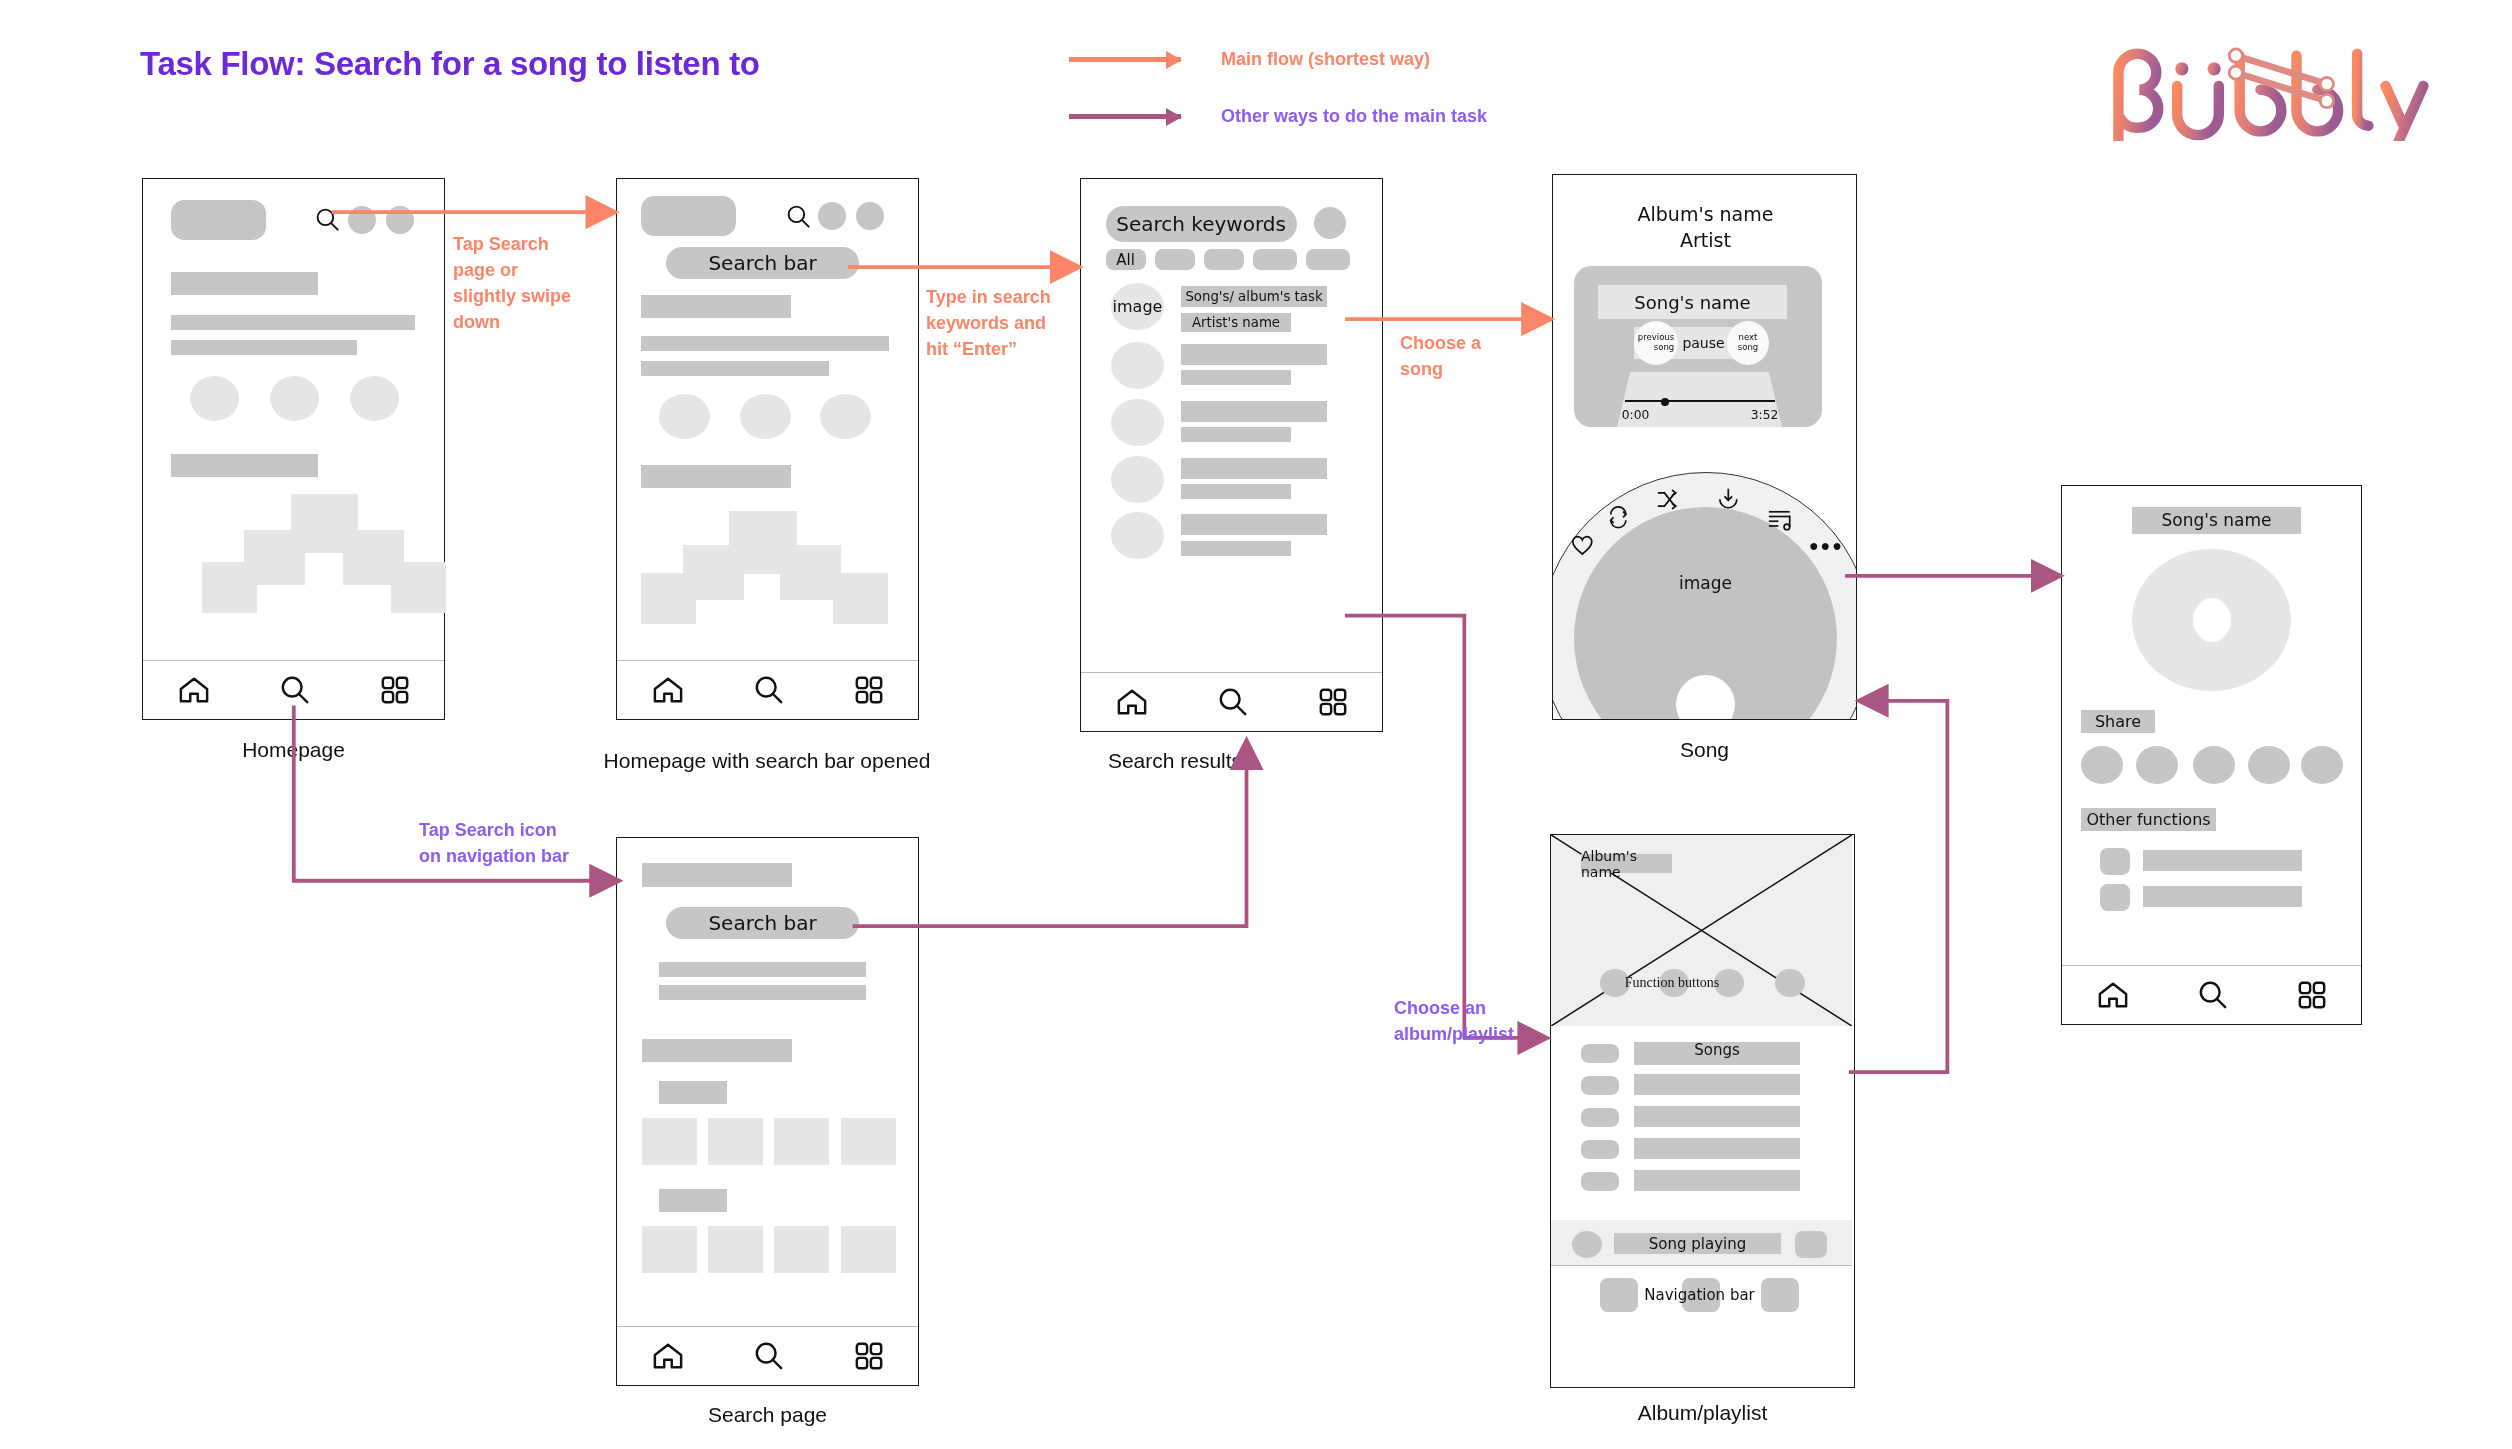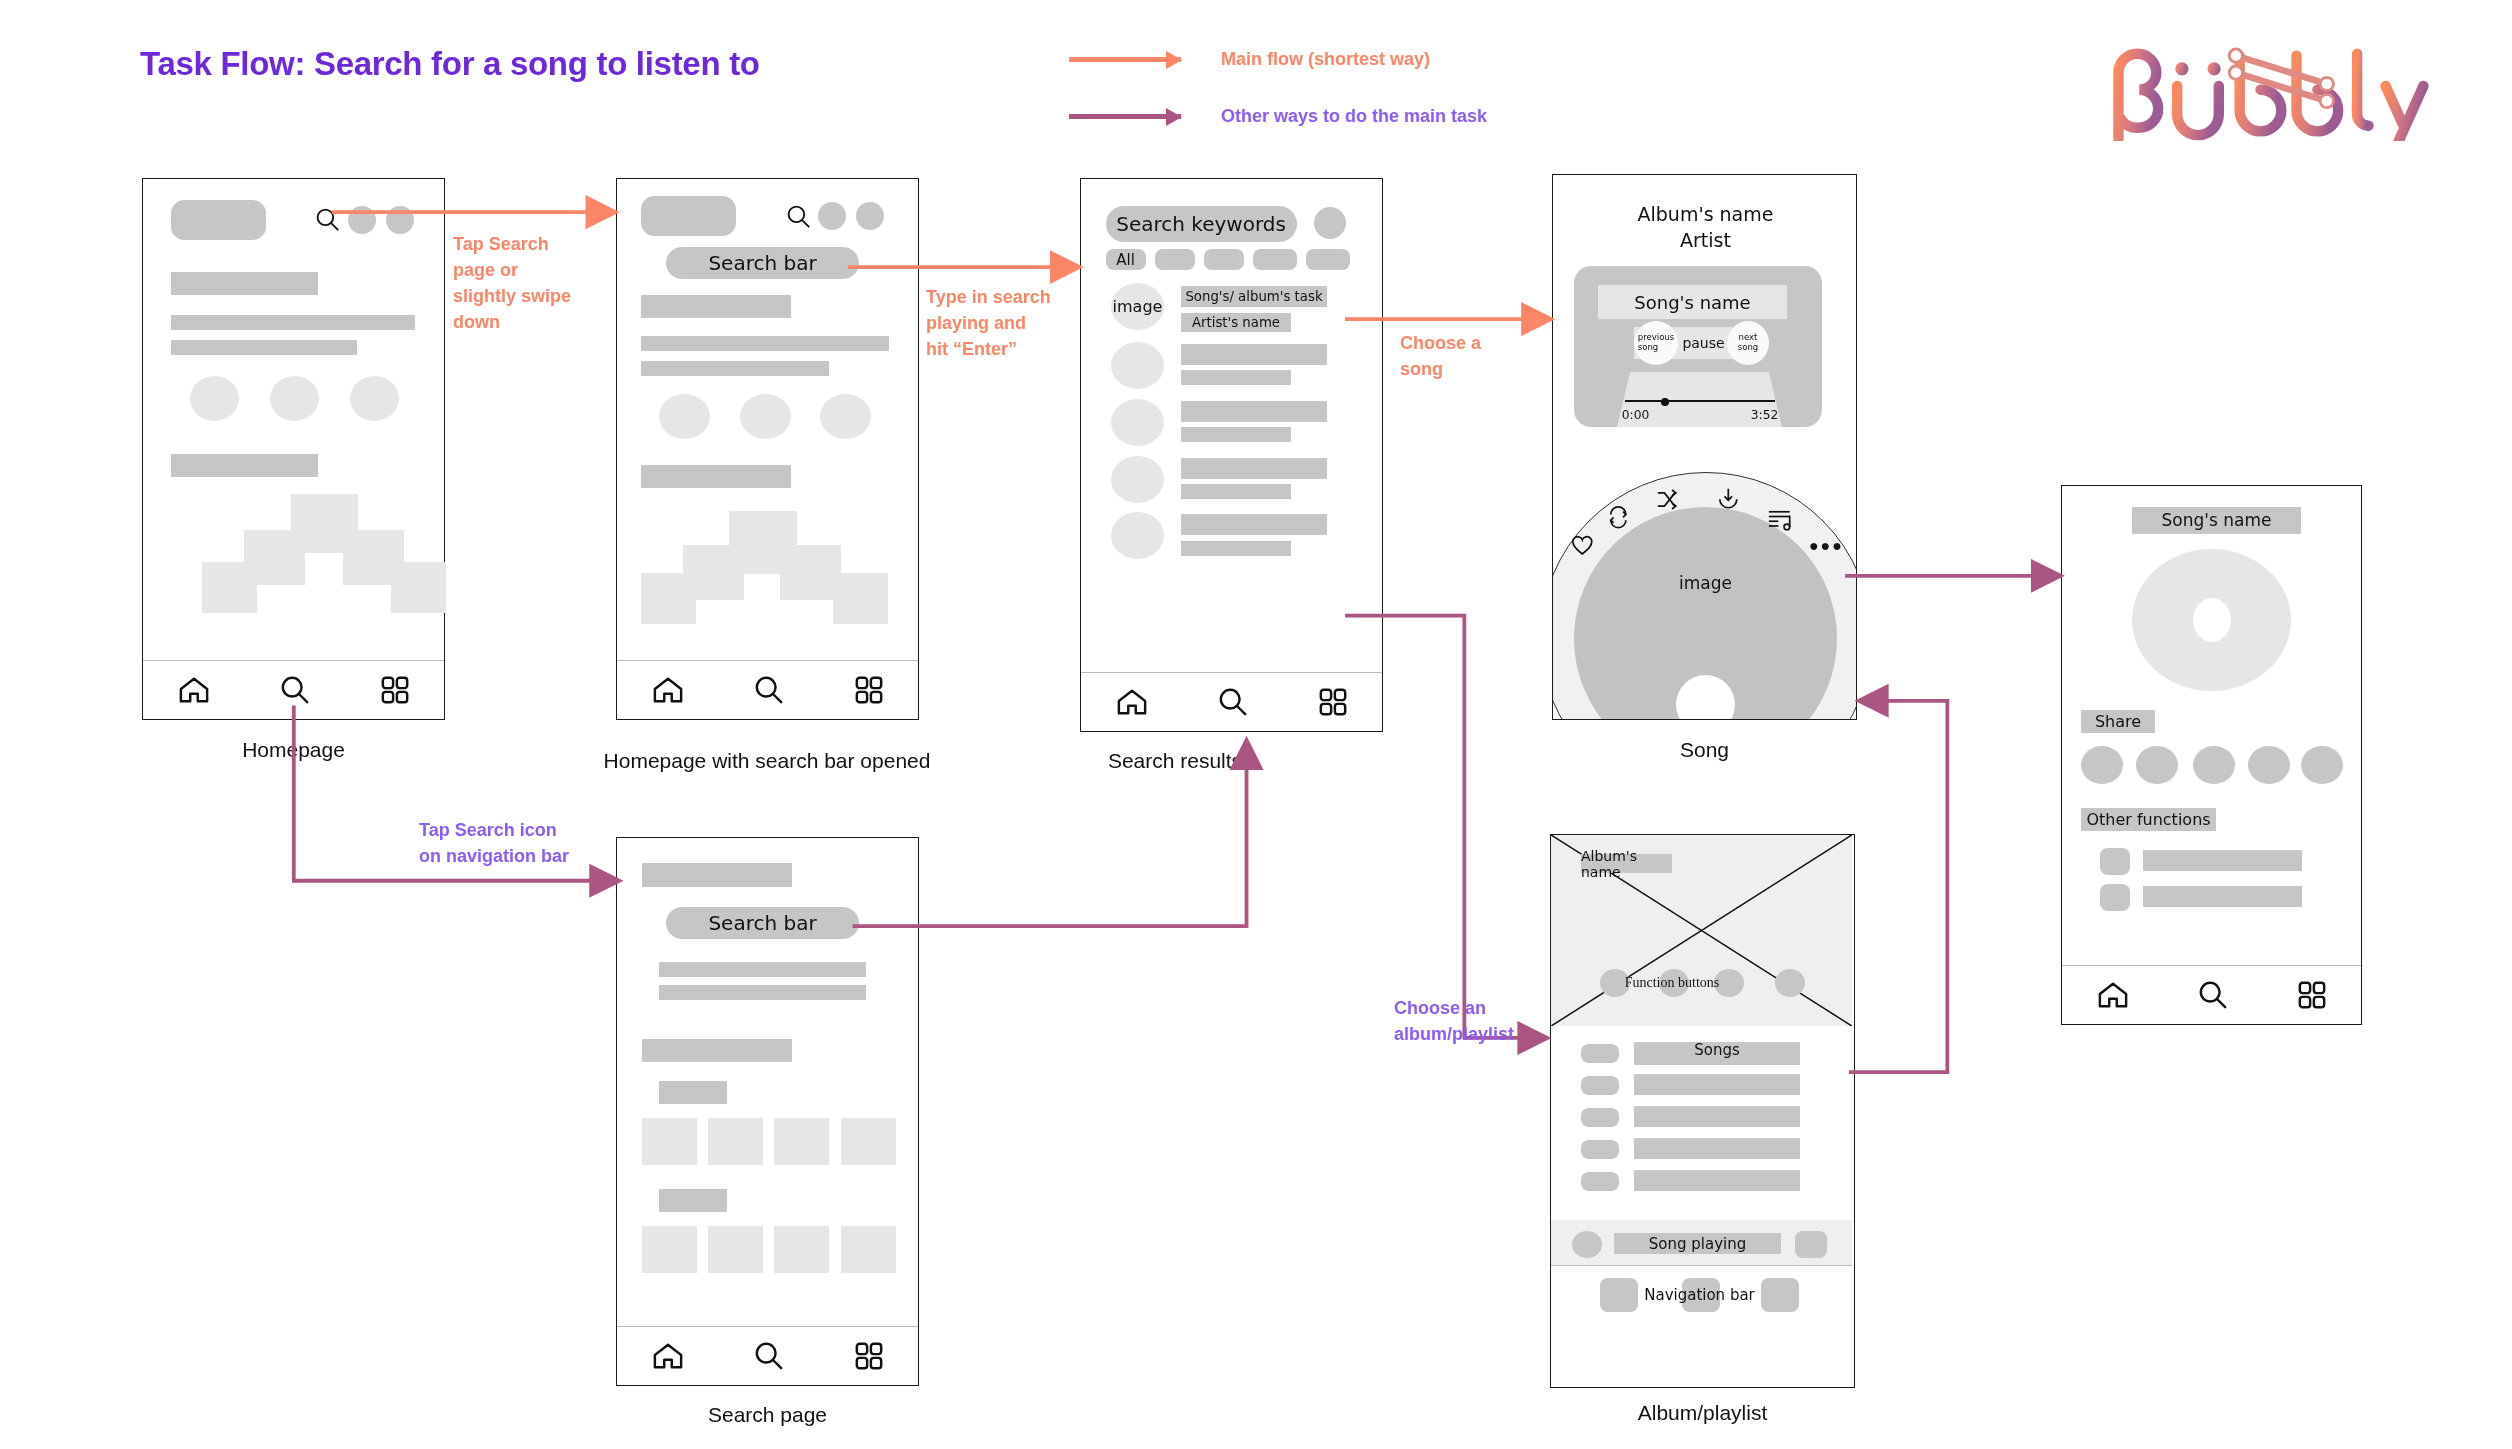--- a/index.html
+++ b/index.html
@@ -292,21 +292,21 @@
   <div class="phone" style="left:1552px; top:174px; width:305px; height:546px; overflow:hidden;">
     <div class="lbl" style="left:0; top:26.5px; width:305px; height:24.6px; font-size:19px;">Album's name</div>
     <div class="lbl" style="left:0; top:53px; width:305px; height:24.6px; font-size:19px;">Artist</div>
 
     <div class="blk r14" style="left:21px; top:91px; width:248px; height:161px; border-radius:17px;"></div>
     <div class="blk-l" style="left:45px; top:110px; width:189px; height:34px;"></div>
     <div class="lbl" style="left:45px; top:110px; width:189px; height:34px; font-size:18px;">Song's name</div>
 
     <div class="blk-l" style="left:81px; top:152px; width:123px; height:32px;"></div>
     <div style="position:absolute; left:81px; top:146px; width:44px; height:44px; border-radius:50%; background:#fafafa;"></div>
-    <div class="lbl" style="left:81px; top:146px; width:44px; height:44px; font-size:8.5px; text-align:left; white-space:pre-line; line-height:1.15;">previous
+    <div class="lbl" style="left:81px; top:146px; width:44px; height:44px; font-size:8.5px; text-align:right; white-space:pre-line; line-height:1.15;">previous
 song</div>
     <div class="lbl" style="left:127px; top:152px; width:47px; height:32px; font-size:14px;">pause</div>
     <div style="position:absolute; left:174px; top:146px; width:42px; height:44px; border-radius:50%; background:#fafafa;"></div>
     <div class="lbl" style="left:174px; top:146px; width:42px; height:44px; font-size:8.5px; text-align:center; white-space:pre-line; line-height:1.15;">next
 song</div>
 
     <div style="position:absolute; left:64px; top:197px; width:165px; height:55px; background:#e6e6e6; clip-path:polygon(8% 0,92% 0,100% 100%,0% 100%);"></div>
     <div style="position:absolute; left:72px; top:225px; width:150px; height:1.9px; background:#111;"></div>
     <div style="position:absolute; left:108px; top:223px; width:7.6px; height:7.6px; border-radius:50%; background:#111;"></div>
     <div class="lbl" style="left:59px; top:231px; width:47px; height:17px; font-size:12.3px;">0:00</div>
@@ -522,21 +522,21 @@
     <path d="M1948 608 L2172 608" stroke="#AA5582" stroke-width="4" fill="none" marker-end="url(#ap)"></path>
 
     <path d="M1952 1132 L2056 1132 L2056 740 L1966 740" stroke="#AA5582" stroke-width="4" fill="none" marker-end="url(#ap)"></path>
   </svg>
 
   <div class="ann orange" style="left:453px; top:231px; width:161px;">Tap Search
 page or
 slightly swipe
 down</div>
   <div class="ann orange" style="left:926px; top:284px; width:161px;">Type in search
-playing and
+keywords and
 hit “Enter”</div>
   <div class="ann orange" style="left:1400px; top:330px; width:142px;">Choose a
 song</div>
   <div class="ann purple" style="left:419px; top:817px; width:189px;">Tap Search icon
 on navigation bar</div>
   <div class="ann purple" style="left:1394px; top:995px; width:180px;">Choose an
 album/playlist</div>
 
 </div>
 

